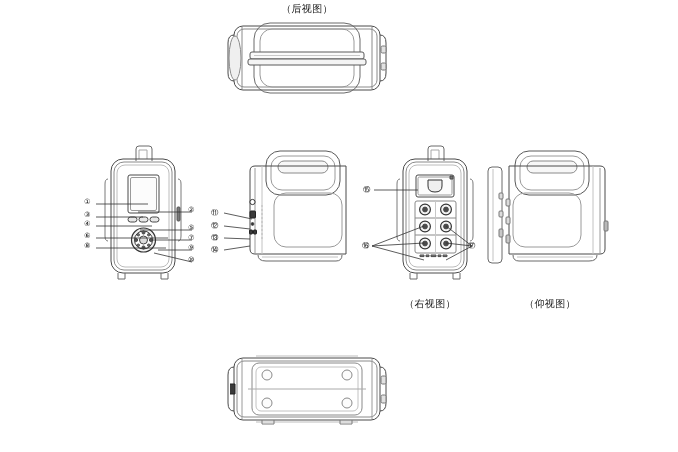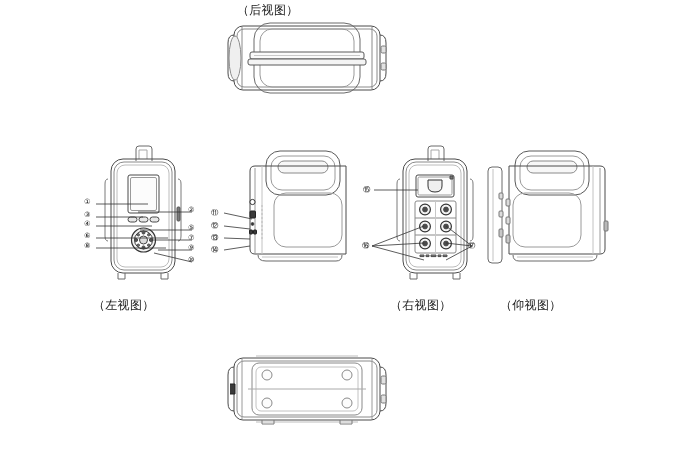--- a/index.html
+++ b/index.html
@@ -7,24 +7,24 @@
     width:678px;height:452px;
     background:#ffffff;
     font-family:"Liberation Sans","DejaVu Sans",sans-serif;
     color:#111;
     overflow:hidden;
     position:relative;
   }
   .stage{position:absolute;inset:0;}
   .cap{
     position:absolute;
-    font-size:12px;
+    font-size:10px;
     color:#1a1a1a;
     white-space:nowrap;
-    text-align:left;
+    text-align:center;
     letter-spacing:.3px;
   }
   svg{display:block;}
   .view{position:absolute;}
   .num{font-size:7.4px;font-family:"Liberation Sans",sans-serif;}
 </style>
 </head>
 <body>
 
 <div class="stage">
@@ -118,21 +118,20 @@
   <div style="position:absolute;left:84px;top:219px;" class="num">④</div>
   <div style="position:absolute;left:84px;top:231px;" class="num">⑥</div>
   <div style="position:absolute;left:84px;top:241px;" class="num">⑧</div>
 
   <div style="position:absolute;left:188px;top:205px;" class="num">②</div>
   <div style="position:absolute;left:188px;top:223px;" class="num">⑤</div>
   <div style="position:absolute;left:188px;top:233px;" class="num">⑦</div>
   <div style="position:absolute;left:188px;top:243px;" class="num">⑨</div>
   <div style="position:absolute;left:188px;top:255px;" class="num">⑩</div>
 
-  <div class="cap" style="left:93px;top:297px;width:100px;">（左视图）</div>
 
   <div class="view" style="left:222px;top:145px;">
     <svg width="130" height="145" viewBox="0 0 130 145">
       <g fill="none" stroke="#4a4a4a" stroke-width="1" stroke-linejoin="round">
 
         <rect x="44" y="6" width="74" height="44" rx="14" stroke="#5a5a5a"></rect>
         <rect x="49" y="11" width="64" height="34" rx="11" stroke="#9a9a9a"></rect>
         <rect x="56" y="16" width="50" height="12" rx="6" fill="#f7f7f7" stroke="#8a8a8a"></rect>
 
         <path d="M28 22 h96 v88 h-96 z" stroke="none"></path>
@@ -241,21 +240,21 @@
       <line x1="110" y1="68" x2="84" y2="48"></line>
       <line x1="110" y1="68" x2="84" y2="65"></line>
       <line x1="110" y1="68" x2="84" y2="82"></line>
     </g>
   </svg>
 
   <div style="position:absolute;left:363px;top:185px;" class="num">⑮</div>
   <div style="position:absolute;left:362px;top:241px;" class="num">⑯</div>
   <div style="position:absolute;left:468px;top:241px;" class="num">⑰</div>
 
-  <div class="cap" style="left:390px;top:297px;width:100px;">（右视图）</div>
+  <div class="cap" style="left:380px;top:297px;width:100px;">（右视图）</div>
 
   <div class="view" style="left:485px;top:145px;">
     <svg width="130" height="145" viewBox="0 0 130 145">
       <g fill="none" stroke="#4a4a4a" stroke-width="1" stroke-linejoin="round">
 
         <rect x="30" y="6" width="74" height="44" rx="14" stroke="#5a5a5a"></rect>
         <rect x="35" y="11" width="64" height="34" rx="11" stroke="#9a9a9a"></rect>
         <rect x="42" y="16" width="50" height="12" rx="6" fill="#f7f7f7" stroke="#8a8a8a"></rect>
 
         <path d="M120 26 q0-5 -5-5 h-91 v88 h91 q5 0 5-5 z"></path>

